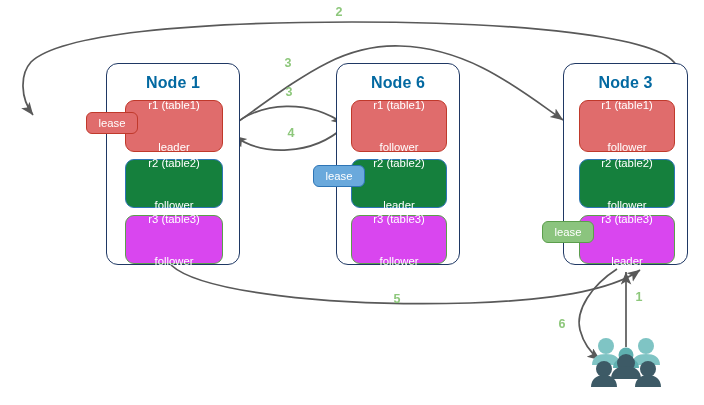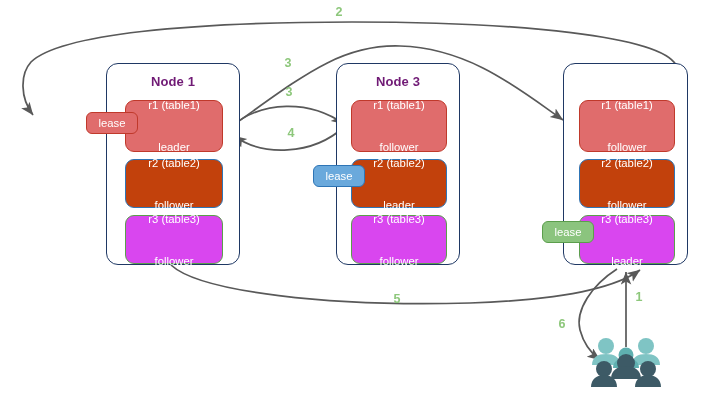--- a/index.html
+++ b/index.html
@@ -31,41 +31,41 @@
     border: 1.6px solid #1F3864;
     border-radius: 12px;
     background: #ffffff;
     z-index: 2;
   }
   .node-title {
     position: absolute;
     left: 0;
     right: 0;
     text-align: center;
-    font-size: 13px;
+    font-size: 16px;
     font-weight: bold;
-    color: #701a75;
+    color: #0369a1;
     letter-spacing: 0.1px;
   }
   .replica {
     position: absolute;
     box-sizing: border-box;
     border-radius: 9px;
     display: flex;
     flex-direction: column;
     align-items: center;
     justify-content: center;
     color: #ffffff;
     font-size: 11.3px;
     line-height: 14px;
     text-align: center;
     gap: 28px;
   }
   .replica.red   { background: #E06C6C; border: 1.6px solid #C0392B; }
-  .replica.blue  { background: #c2410c; border: 1.6px solid #2E75B6; }
+  .replica.blue  { background: #15803d; border: 1.6px solid #2E75B6; }
   .replica.green { background: #d946ef; border: 1.6px solid #5B9E4C; }
 
   .lease {
     position: absolute;
     box-sizing: border-box;
     border-radius: 6px;
     display: flex;
     align-items: center;
     justify-content: center;
     color: #ffffff;
@@ -129,37 +129,38 @@
       <span>r2 (table2)</span>
       <span>follower</span>
     </div>
     <div class="replica green" style="left:18px; top:151px; width:98px; height:49px;">
       <span>r3 (table3)</span>
       <span>follower</span>
     </div>
   </div>
 
   <div class="node-box" style="left:336px; top:63px; width:124px; height:202px;">
-    <div class="node-title" style="top:10px;">Node 3</div>
+    <div class="node-title" style="top:10px;">Node 6</div>
 
     <div class="replica red" style="left:14px; top:36px; width:96px; height:52px;">
       <span>r1 (table1)</span>
       <span>follower</span>
     </div>
     <div class="replica blue" style="left:14px; top:95px; width:96px; height:49px;">
       <span>r2 (table2)</span>
       <span>leader</span>
     </div>
     <div class="replica green" style="left:14px; top:151px; width:96px; height:49px;">
       <span>r3 (table3)</span>
       <span>follower</span>
     </div>
   </div>
 
   <div class="node-box" style="left:563px; top:63px; width:125px; height:202px;">
+    <div class="node-title" style="top:10px;">Node 3</div>
 
     <div class="replica red" style="left:15px; top:36px; width:96px; height:52px;">
       <span>r1 (table1)</span>
       <span>follower</span>
     </div>
     <div class="replica blue" style="left:15px; top:95px; width:96px; height:49px;">
       <span>r2 (table2)</span>
       <span>follower</span>
     </div>
     <div class="replica green" style="left:15px; top:151px; width:96px; height:49px;">

